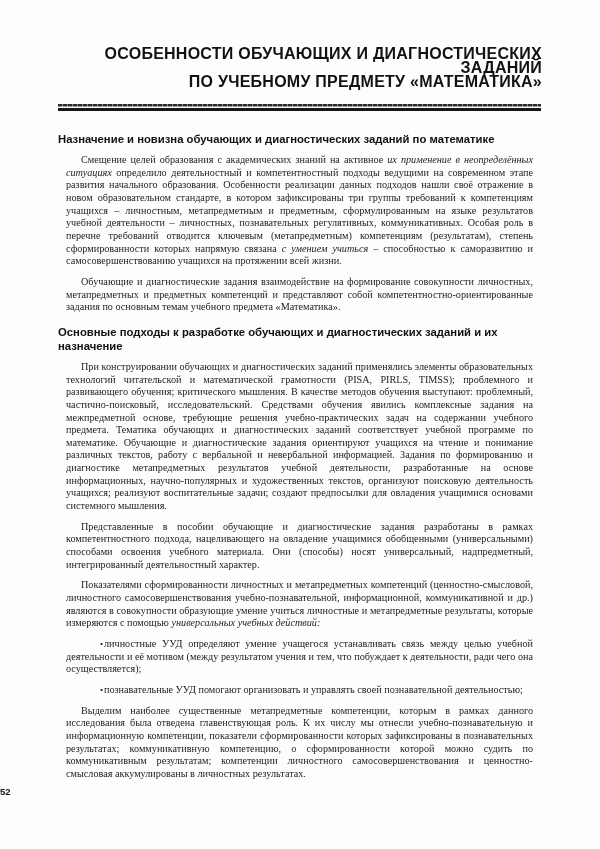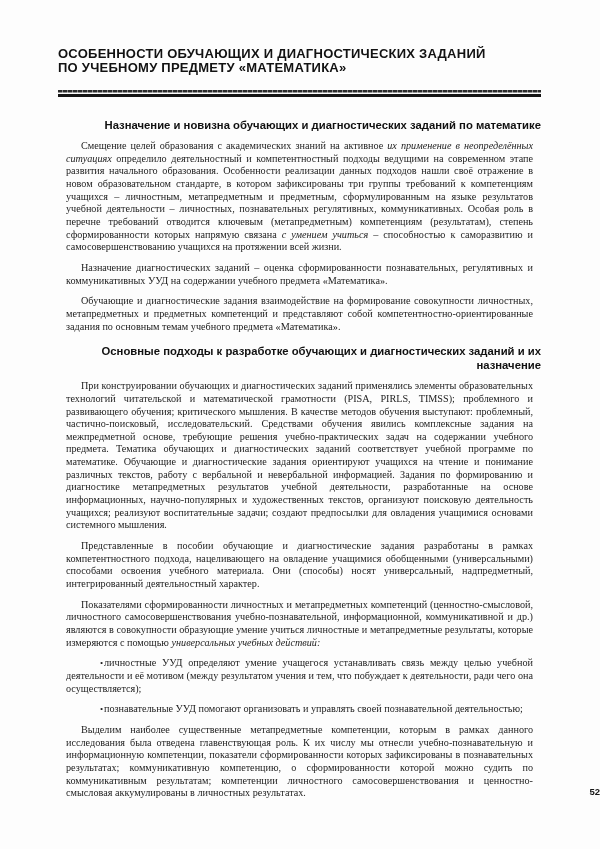--- a/index.html
+++ b/index.html
@@ -8,64 +8,63 @@
     background: #fdfdfd;
     position: relative;
     overflow: hidden;
   }
   .page {
     position: absolute; inset: 0;
     color: #1c1c1c;
   }
   .title {
     margin: 47px 58px 0 58px;
-    text-align: left;
+    text-align: right;
     font-family: "Liberation Sans", sans-serif;
     font-weight: bold;
-    font-size: 13px;
+    font-size: 16px;
     line-height: 14px;
     letter-spacing: 0.25px;
     color: #121212;
   }
   .rule {
     margin: 15px 59px 0 58px;
     height: 7px;
     background:
       repeating-linear-gradient(90deg, #2b2b2b 0 4px, #8a8a8a 4px 5px) 0 0 / 100% 2.5px no-repeat,
       linear-gradient(#151515, #151515) 0 100% / 100% 3px no-repeat;
   }
   .content { margin: 0 59px 0 58px; }
   h2.sec {
     font-family: "Liberation Sans", sans-serif;
     font-weight: bold;
     font-size: 11.3px;
     line-height: 14px;
     color: #111;
     margin: 0;
-    text-align: right;
   }
   h2.sec1 { margin: 21px 0 7px 0; }
   h2.sec2 { margin: 11px 0 7px 0; }
   .para {
     font-family: "Liberation Serif", "DejaVu Serif", serif;
     font-size: 10.2px;
     line-height: 12.65px;
     text-align: justify;
     margin: 8px;
     color: #1c1c1c;
   }
   .para.indent { text-indent: 15px; }
   .para.bullet { text-indent: 17px; }
   .dot { display: inline-block; width: 21px; font-size: 9px; }
   .em { font-style: italic; }
   .pagenum {
     position: absolute;
     top: 786px; left: 0;
     width: 600px;
-    text-align: right;
+    text-align: left;
     font-family: "Liberation Sans", sans-serif;
     font-weight: bold;
     font-size: 9.5px;
     color: #161616;
   }
 </style>
 </head>
 <body>
 
 <div class="page">
@@ -75,21 +74,20 @@
     <div>ПО УЧЕБНОМУ ПРЕДМЕТУ «МАТЕМАТИКА»</div>
   </div>
 
   <div class="rule"></div>
 
   <div class="content">
 
     <h2 class="sec sec1">Назначение и новизна обучающих и диагностических заданий по математике</h2>
     <div>
         <p class="para indent"><span>Смещение целей образования с академических знаний на активное </span><span class="em">их применение в неопределённых ситуациях</span><span> определило деятельностный и компетентностный подходы ведущими на современном этапе развития начального образования. Особенности реализации данных подходов нашли своё отражение в новом образовательном стандарте, в котором зафиксированы три группы требований к компетенциям учащихся – личностным, метапредметным и предметным, сформулированным на языке результатов учебной деятельности – личностных, познавательных регулятивных, коммуникативных. Особая роль в перечне требований отводится ключевым (метапредметным) компетенциям (результатам), степень сформированности которых напрямую связана </span><span class="em">с умением учиться</span><span> – способностью к саморазвитию и самосовершенствованию учащихся на протяжении всей жизни.</span></p>
-        <p class="para indent"><span>Назначение диагностических заданий – оценка сформированности познавательных, регулятивных и коммуникативных УУД на содержании учебного предмета «Математика».</span></p>
         <p class="para indent"><span>Обучающие и диагностические задания взаимодействие на формирование совокупности личностных, метапредметных и предметных компетенций и представляют собой компетентностно-ориентированные задания по основным темам учебного предмета «Математика».</span></p>
       </div>
 
     <h2 class="sec sec2">Основные подходы к разработке обучающих и диагностических заданий и их назначение</h2>
     <div>
         <p class="para indent"><span>При конструировании обучающих и диагностических заданий применялись элементы образовательных технологий читательской и математической грамотности (PISA, PIRLS, TIMSS); проблемного и развивающего обучения; критического мышления. В качестве методов обучения выступают: проблемный, частично-поисковый, исследовательский. Средствами обучения явились комплексные задания на межпредметной основе, требующие решения учебно-практических задач на содержании учебного предмета. Тематика обучающих и диагностических заданий соответствует учебной программе по математике. Обучающие и диагностические задания ориентируют учащихся на чтение и понимание различных текстов, работу с вербальной и невербальной информацией. Задания по формированию и диагностике метапредметных результатов учебной деятельности, разработанные на основе информационных, научно-популярных и художественных текстов, организуют поисковую деятельность учащихся; реализуют воспитательные задачи; создают предпосылки для овладения учащимися основами системного мышления.</span></p>
         <p class="para indent"><span>Представленные в пособии обучающие и диагностические задания разработаны в рамках компетентностного подхода, нацеливающего на овладение учащимися обобщенными (универсальными) способами освоения учебного материала. Они (способы) носят универсальный, надпредметный, интегрированный деятельностный характер.</span></p>
         <p class="para indent"><span>Показателями сформированности личностных и метапредметных компетенций (ценностно-смысловой, личностного самосовершенствования учебно-познавательной, информационной, коммуникативной и др.) являются в совокупности образующие умение учиться личностные и метапредметные результаты, которые измеряются с помощью </span><span class="em">универсальных учебных действий:</span></p>
         <p class="para bullet"><span class="dot">•</span><span>личностные УУД определяют умение учащегося устанавливать связь между целью учебной деятельности и её мотивом (между результатом учения и тем, что побуждает к деятельности, ради чего она осуществляется);</span></p>
         <p class="para bullet"><span class="dot">•</span><span>познавательные УУД помогают организовать и управлять своей познавательной деятельностью;</span></p>

